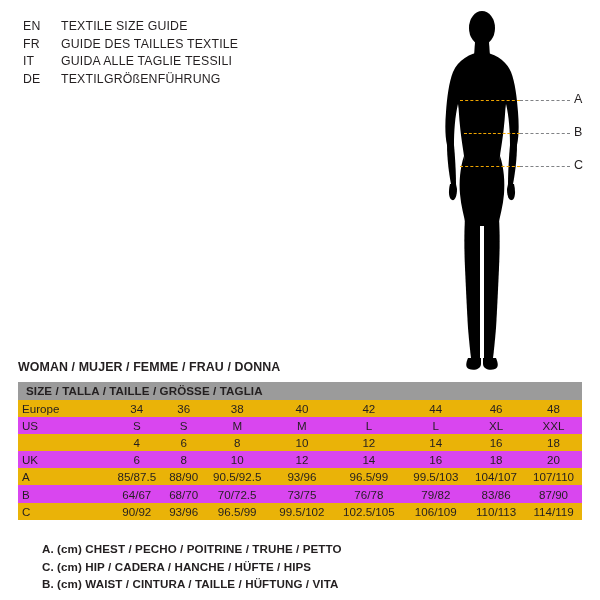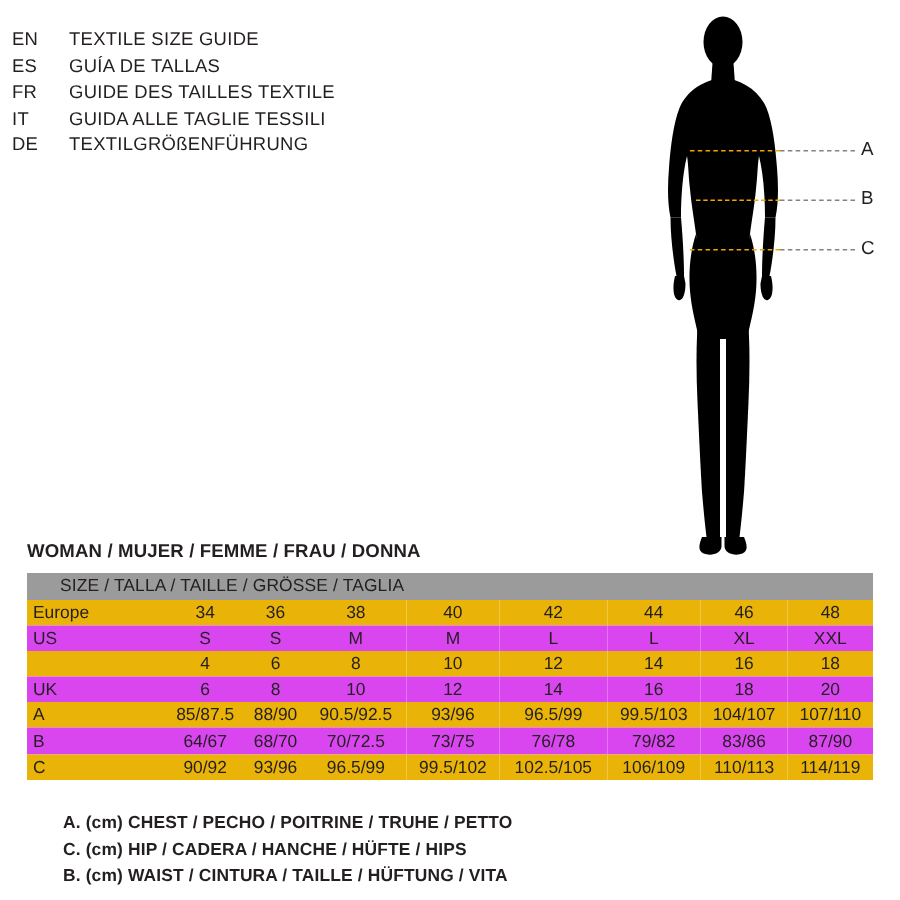--- a/index.html
+++ b/index.html
@@ -17,21 +17,21 @@
   }
   .page {
     position: relative;
     width: 600px;
     height: 600px;
   }
 
   
   .lang-block {
     position: absolute;
-    left: 8px;
+    left: 23px;
     top: 18px;
     width: 300px;
   }
   .lang-row {
     display: flex;
     align-items: baseline;
     line-height: 17.5px;
     height: 17.5px;
     font-size: 12.3px;
     letter-spacing: 0.2px;
@@ -94,23 +94,23 @@
     text-align: center;
   }
   table.size-table td.lbl {
     text-align: left;
     padding-left: 4px;
     width: 88px;
   }
   tr.head td {
     background: #9b9b9b;
     color: #231f20;
-    font-weight: normal;
+    font-weight: bold;
     text-align: left;
-    padding-left: 22px;
+    padding-left: 8px;
     font-size: 11.6px;
     letter-spacing: 0.1px;
     height: 17.5px;
   }
   tr.grey td { background: #eab308; }
   tr.white td { background: #d946ef; }
 
   
   .legend {
     position: absolute;
@@ -128,24 +128,20 @@
 </style>
 </head>
 <body>
 
 <div class="page">
 
   <div class="lang-block">
     <div class="lang-row">
       <span class="lang-code">EN</span>
       <span class="lang-text">TEXTILE SIZE GUIDE</span>
-    </div>
-    <div class="lang-row">
-      <span class="lang-code">ES</span>
-      <span class="lang-text">GUÍA DE TALLAS</span>
     </div>
     <div class="lang-row">
       <span class="lang-code">FR</span>
       <span class="lang-text">GUIDE DES TAILLES TEXTILE</span>
     </div>
     <div class="lang-row">
       <span class="lang-code">IT</span>
       <span class="lang-text">GUIDA ALLE TAGLIE TESSILI</span>
     </div>
     <div class="lang-row">

